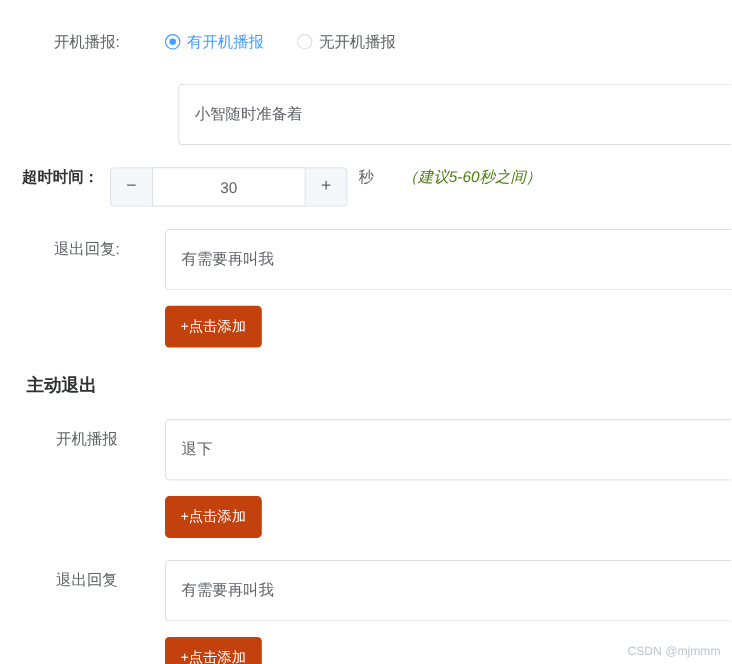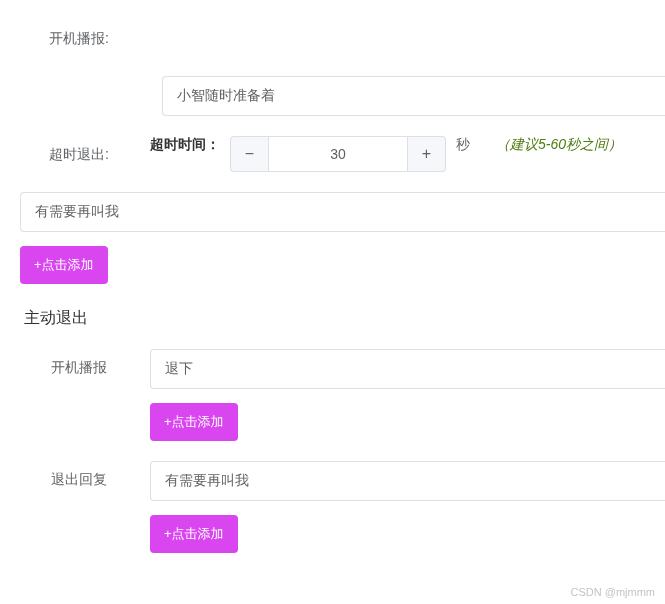--- a/index.html
+++ b/index.html
@@ -56,21 +56,21 @@
     .radio-dot {
       width: 6px;
       height: 6px;
       border-radius: 50%;
       background: #409eff;
     }
     .radio-label.active { color: #409eff; }
     .radio-label { color: #606266; }
     .text-input {
       width: 100%;
-      height: 40px;
+      height: 56px;
       border: 1px solid #dcdfe6;
       border-radius: 4px;
       padding: 0 14px;
       font-size: 14px;
       color: #606266;
       outline: none;
       border-right: none;
       border-top-right-radius: 0;
       border-bottom-right-radius: 0;
     }
@@ -112,71 +112,85 @@
       border: 1px solid #dcdfe6;
       text-align: center;
       font-size: 14px;
       color: #606266;
       outline: none;
     }
     .unit { color: #606266; }
     .hint { color: #4d7c0f; margin-left: 16px; font-style: italic; }
     .add-btn {
       display: inline-block;
-      background: #d946ef;
+      background: #c2410c;
       color: #fff;
       border: none;
       border-radius: 4px;
       padding: 10px 14px;
       font-size: 13px;
       cursor: pointer;
       margin-top: 14px;
     }
     .section-title {
       font-size: 16px;
-      font-weight: 400;
+      font-weight: 700;
       color: #303133;
       margin: 24px 0 20px 4px;
     }
     .watermark {
       position: fixed;
       right: 10px;
       bottom: 6px;
       font-size: 11px;
       color: #c0c4cc;
       text-align: right;
     }
     .indent-content { margin-left: 142px; margin-bottom: 20px; }
   </style>
 </head>
 <body>
 
 <div class="form-row">
   <div class="form-label">开机播报:</div>
+  <div class="form-content">
+    <div class="radio-group">
+      <div class="radio-item">
+        <span class="radio-circle checked">
+            <span class="radio-dot"></span>
+          </span>
+        <span class="radio-label active">有开机播报</span>
+      </div>
+      <div class="radio-item">
+        <span class="radio-circle"></span>
+        <span class="radio-label">无开机播报</span>
+      </div>
+    </div>
+  </div>
 </div>
 
 <div class="indent-content">
   <input type="text" class="text-input" value="小智随时准备着" style="">
 </div>
 
 <div class="form-row">
-  <div class="form-label">超时退出:</div>
   <div class="form-content timeout-row">
     <span class="timeout-label">超时时间：</span>
     <div class="stepper">
       <div class="stepper-btn minus">−</div>
       <input class="stepper-input" value="30" style="">
       <div class="stepper-btn plus">+</div>
     </div>
     <span class="unit">秒</span>
     <span class="hint">（建议5-60秒之间）</span>
   </div>
 </div>
 
 <div class="form-row">
+  <div class="form-label">退出回复:</div>
   <div class="form-content">
     <input type="text" class="text-input" value="有需要再叫我" style="">
     <button class="add-btn">+点击添加</button>
   </div>
 </div>
 
 <div class="section-title">主动退出</div>
 
 <div class="form-row">
   <div class="form-label">开机播报</div>

